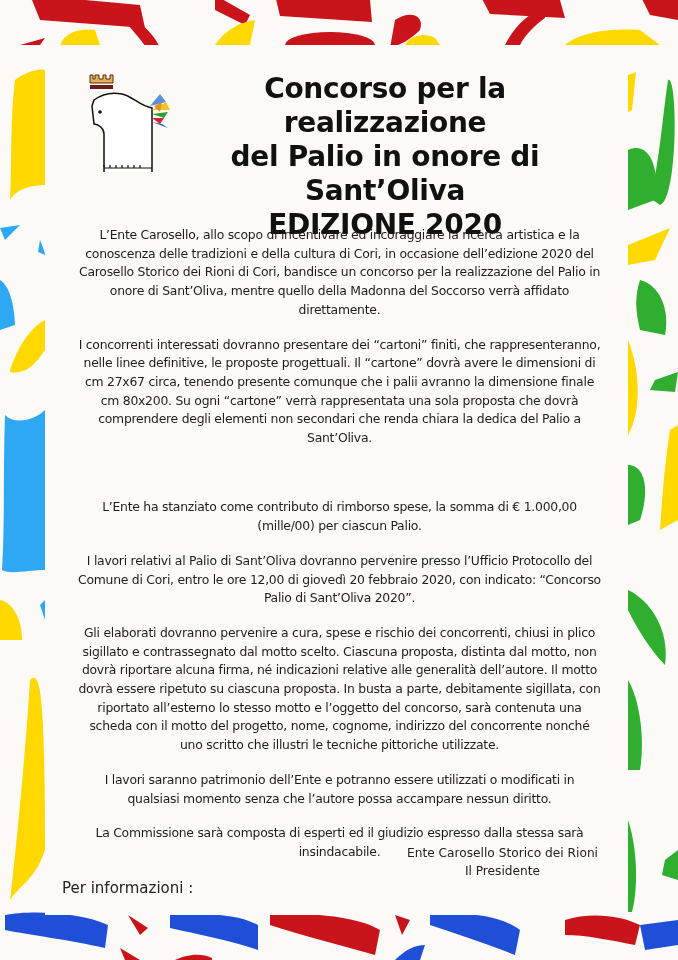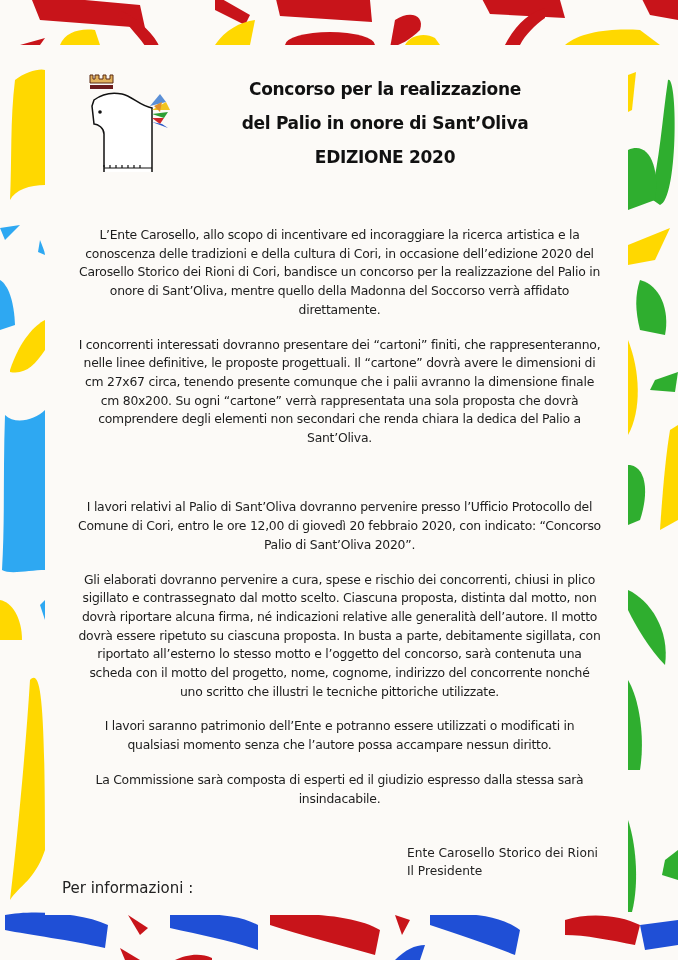--- a/index.html
+++ b/index.html
@@ -1,25 +1,25 @@
 <!DOCTYPE html>
 <html><head>
 <meta charset="utf-8">
 <style>
   html, body { margin:0; padding:0; }
   body { width:678px; height:960px; background:#fcfaf7; position:relative; overflow:hidden; font-family:"DejaVu Sans", sans-serif; }
   .deco { position:absolute; inset:0; }
   .card { position:absolute; left:45px; top:45px; width:583px; height:870px; background:#fcfaf7; }
   .logo { position:absolute; left:82px; top:72px; width:100px; height:100px; }
-  .title { position:absolute; left:180px; top:72px; width:410px; text-align:center; font-family:"DejaVu Sans", sans-serif; font-weight:bold; font-size:17px; line-height:34px; color:#111; letter-spacing:-0.3px; }
+  .title { position:absolute; left:180px; top:72px; width:410px; text-align:center; font-family:"DejaVu Sans", sans-serif; font-weight:bold; font-size:28px; line-height:34px; color:#111; letter-spacing:-0.3px; }
   .body-text { position:absolute; left:62px; top:210px; width:555px; text-align:center; font-family:"DejaVu Sans", sans-serif; font-size:12.4px; line-height:18.7px; color:#1d1d1d; letter-spacing:-0.25px; }
   .body-text p { margin:16px; }
   .body-text .gap { height:18.7px; }
   .info { position:absolute; left:62px; top:848px; font-size:15px; line-height:24px; color:#222;margin-top:28px; }
-  .sign { position:absolute; right:80px; top:844px; text-align:left; font-size:12.2px; line-height:18px; color:#222; }
+  .sign { position:absolute; right:80px; top:844px; text-align:center; font-size:12.2px; line-height:18px; color:#222; }
 </style>
 </head>
 <body>
 
 <svg class="deco" width="678" height="960" viewBox="0 0 678 960">
 
   <path d="M30,-5 L140,5 L145,28 L40,20 Z" fill="#c8141a"></path>
   <path d="M120,10 C140,20 155,35 160,48 L148,50 C140,38 128,25 118,14 Z" fill="#c8141a"></path>
   <path d="M215,-5 L250,15 L245,25 L215,10 Z" fill="#c8141a"></path>
   <path d="M275,-5 L370,0 L372,22 L280,16 Z" fill="#c8141a"></path>
@@ -95,20 +95,21 @@
 <div class="title">
   <div>Concorso per la realizzazione</div>
   <div>del Palio in onore di Sant’Oliva</div>
   <div>EDIZIONE 2020</div>
 </div>
 
 <div class="body-text">
   <p>L’Ente Carosello, allo scopo di incentivare ed incoraggiare la ricerca artistica e la conoscenza delle tradizioni e della cultura di Cori, in occasione dell’edizione 2020 del Carosello Storico dei Rioni di Cori, bandisce un concorso per la realizzazione del Palio in onore  di Sant’Oliva, mentre quello della Madonna del Soccorso verrà affidato direttamente.</p>
   <p>I concorrenti interessati dovranno presentare dei “cartoni” finiti, che rappresenteranno, nelle linee definitive, le proposte progettuali. Il “cartone” dovrà avere le dimensioni di cm 27x67 circa, tenendo presente comunque che i palii avranno la dimensione finale cm 80x200. Su ogni “cartone” verrà rappresentata una sola proposta che dovrà comprendere degli elementi non secondari che renda chiara la dedica del Palio a Sant’Oliva.</p>
   <div class="gap"></div>
+  <p>L’Ente ha stanziato come contributo di rimborso spese, la somma di € 1.000,00 (mille/00) per ciascun Palio.</p>
   <p>I lavori relativi al Palio di Sant’Oliva dovranno pervenire presso l’Ufficio Protocollo del Comune di Cori, entro le ore 12,00 di giovedì 20 febbraio 2020, con indicato: “Concorso Palio di Sant’Oliva 2020”.</p>
   <p>Gli elaborati dovranno pervenire a cura, spese e rischio dei concorrenti, chiusi in plico sigillato e contrassegnato dal motto scelto. Ciascuna proposta, distinta dal motto, non dovrà riportare alcuna firma, né indicazioni relative alle generalità dell’autore. Il motto dovrà essere ripetuto su ciascuna proposta. In busta a parte, debitamente sigillata, con riportato all’esterno lo stesso motto e l’oggetto del concorso, sarà contenuta una scheda con il motto del progetto, nome, cognome, indirizzo del concorrente nonché uno scritto che illustri le tecniche pittoriche utilizzate.</p>
   <p>I lavori saranno patrimonio dell’Ente e potranno essere utilizzati o modificati in qualsiasi momento senza che l’autore possa accampare nessun diritto.</p>
   <p>La Commissione sarà composta di esperti ed il giudizio espresso dalla stessa sarà insindacabile.</p>
 </div>
 
 <div class="info">
   <div>Per informazioni :</div>
 </div>
 

